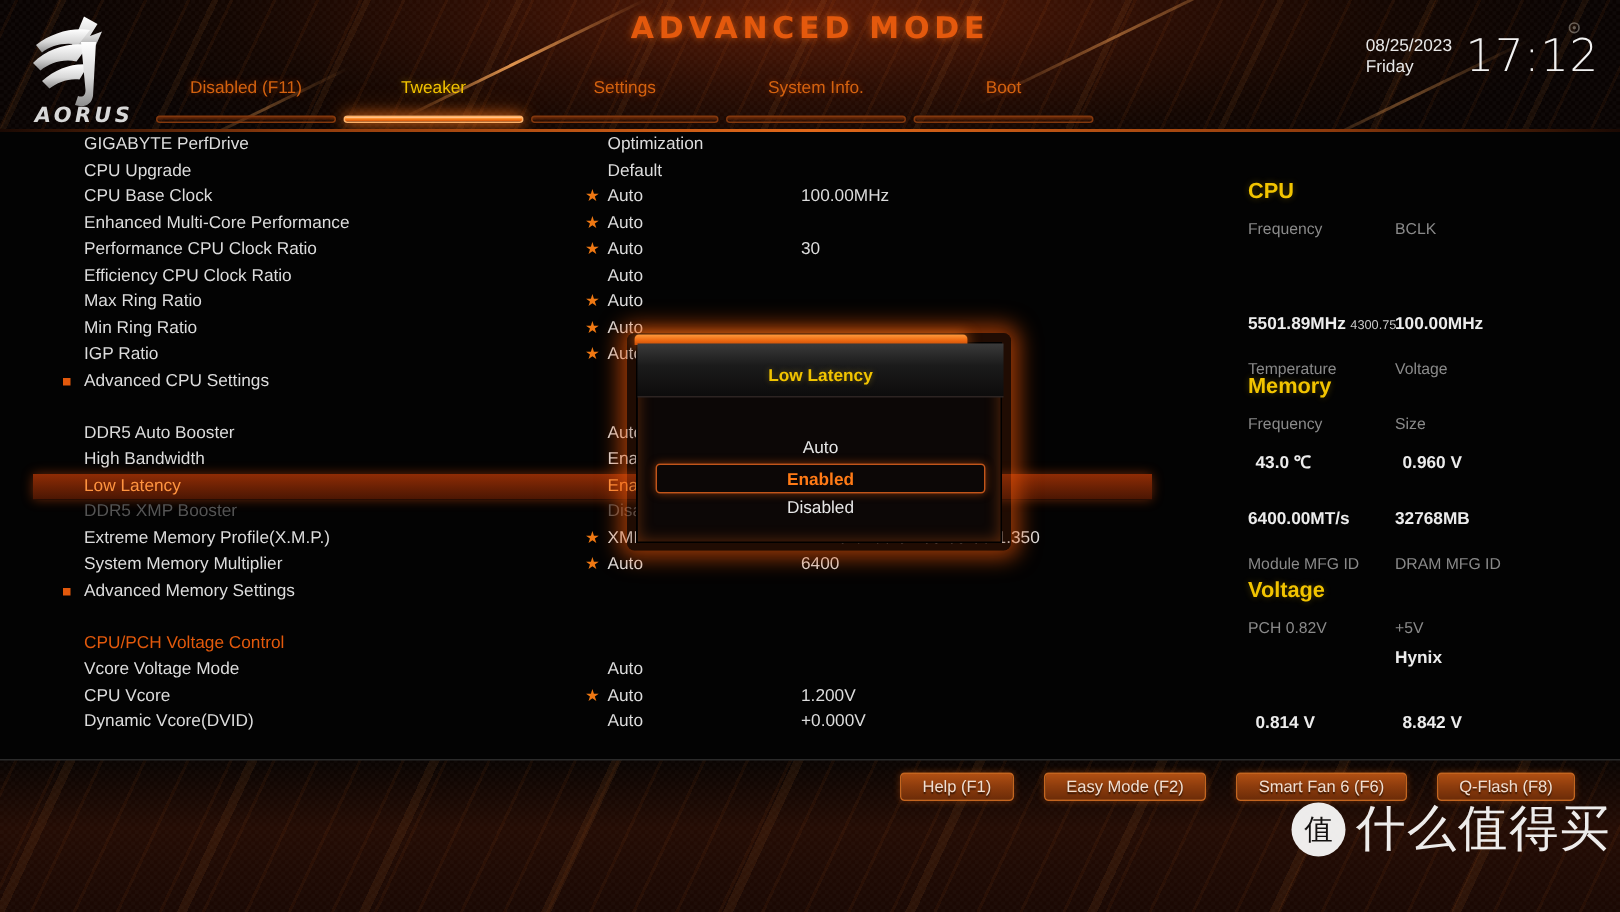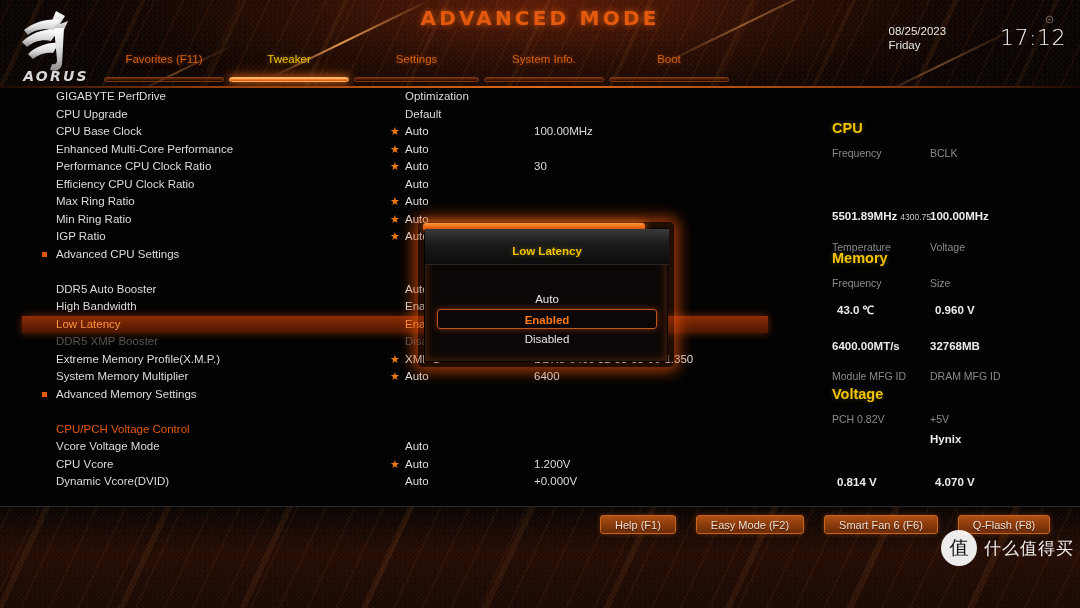--- a/index.html
+++ b/index.html
@@ -74,22 +74,22 @@
     background: linear-gradient(180deg, #ffd9b4 0%, #ff8a21 38%, #d24c06 100%);
     border: 1px solid #ffb066;
     box-shadow: 0 0 9px rgba(255,120,25,.95), 0 0 18px rgba(255,110,20,.5);
   }
 
   
   .clockbox { position: absolute; right: 14px; top: 16px; height: 44px; display: flex; align-items: center; gap: 9px; }
   .dateblock { text-align: left; }
   .dateblock .d1 { font-size: 11.5px; color: #e8e8e8; line-height: 14px; }
   .dateblock .d2 { font-size: 11.5px; color: #e8e8e8; line-height: 14px; }
-  .timeblock { font-size: 22px; color: #f2f2f2; font-weight: 300; letter-spacing: .5px;
-               font-family: "DejaVu Sans", sans-serif; line-height: 34px; margin-left: 45px; }
+  .timeblock { font-size: 30px; color: #f2f2f2; font-weight: 300; letter-spacing: .5px;
+               font-family: "DejaVu Sans", sans-serif; line-height: 34px; }
   .gearmini { position: absolute; right: 26px; top: 10px; width: 9px; height: 9px; opacity: .5; }
 
   
   .content { position: absolute; left: 0; top: 88px; width: 1080px; height: 418px; background: #030303; }
 
   .rows { position: absolute; left: 0; top: 0; width: 800px; }
   .row {
     position: relative; height: 17.5px; line-height: 17.5px; width: 746px; margin-left: 22px;
   }
   .row .bullet {
@@ -165,21 +165,21 @@
   }
   .watermark {
     position: absolute; right: 6px; top: 24px; display: flex; align-items: center; gap: 7px;
     opacity: .92;
   }
   .wm-circle {
     width: 36px; height: 36px; border-radius: 50%; background: #fff;
     display: flex; align-items: center; justify-content: center;
     font-size: 19px; color: #111; font-family: "DejaVu Sans", sans-serif;
   }
-  .wm-text { font-size: 17px; color: #fff; font-family: Liberation Mono, monospace; letter-spacing: 1px; }
+  .wm-text { font-size: 33px; color: #fff; font-family: Liberation Mono, monospace; letter-spacing: 1px; }
 
   
   .dlg-glow {
     position: absolute; left: 418px; top: 222px; width: 256px; height: 145px;
     border-radius: 5px;
     box-shadow: 0 0 14px 5px rgba(235,85,8,.65);
     background: rgba(120,38,4,.25);
     pointer-events: none;
   }
   .dlg {
@@ -242,21 +242,21 @@
         <path d="M20 22 C30 14 44 10 56 12 L48 22 C40 20 30 22 24 27 Z" fill="url(#falcon)"></path>
         <path d="M18 34 C28 24 42 20 55 22 L47 33 C38 31 29 34 23 39 Z" fill="url(#falcon)"></path>
         <path d="M24 46 C33 38 44 34 55 35 L49 45 C42 44 34 47 29 51 Z" fill="url(#falcon)"></path>
         <path d="M50 20 L60 20 L58 56 C57 62 52 64 46 62 L48 56 C51 57 53 56 53 52 Z" fill="url(#falcon)"></path>
         <text x="52" y="73" font-family="DejaVu Sans, sans-serif" font-size="14" font-weight="bold" font-style="italic" letter-spacing="2.2" fill="#d8d8d8" text-anchor="middle">AORUS</text>
       </svg>
     </div>
 
     <div class="tabs">
       <div class="tab" style="left:0px;width:120px;">
-        <div class="tlabel">Favorites (F11)</div>
+        <div class="tlabel">Disabled (F11)</div>
         <div class="tbar"></div>
       </div>
       <div class="tab active" style="left:125px;width:120px;">
         <div class="tlabel">Tweaker</div>
         <div class="tbar"></div>
       </div>
       <div class="tab" style="left:250px;width:125px;">
         <div class="tlabel">Settings</div>
         <div class="tbar"></div>
       </div>
@@ -429,21 +429,21 @@
         <div class="sv">Hynix</div>
       </div>
     </div>
 
     <div class="sgroup" style="top:298px;">
       <div class="stitle">Voltage</div>
       <div class="sgrid">
         <div class="sk">PCH 0.82V</div>
         <div class="sk">+5V</div>
         <div class="sv ind">0.814 V</div>
-        <div class="sv ind">4.070 V</div>
+        <div class="sv ind">8.842 V</div>
         <div class="sk" style="padding-top:8px;">+12V</div>
         <div class="sv">12.132 V</div>
         <div class="sv ind">1.248 V</div>
         <div class="sk" style="padding-top:8px;">Biscuits</div>
         <div class="sk" style="padding-top:8px;"></div>
         <div class="sv">88.670 CP</div>
         <div class="sv"></div>
       </div>
     </div>
   </div>

